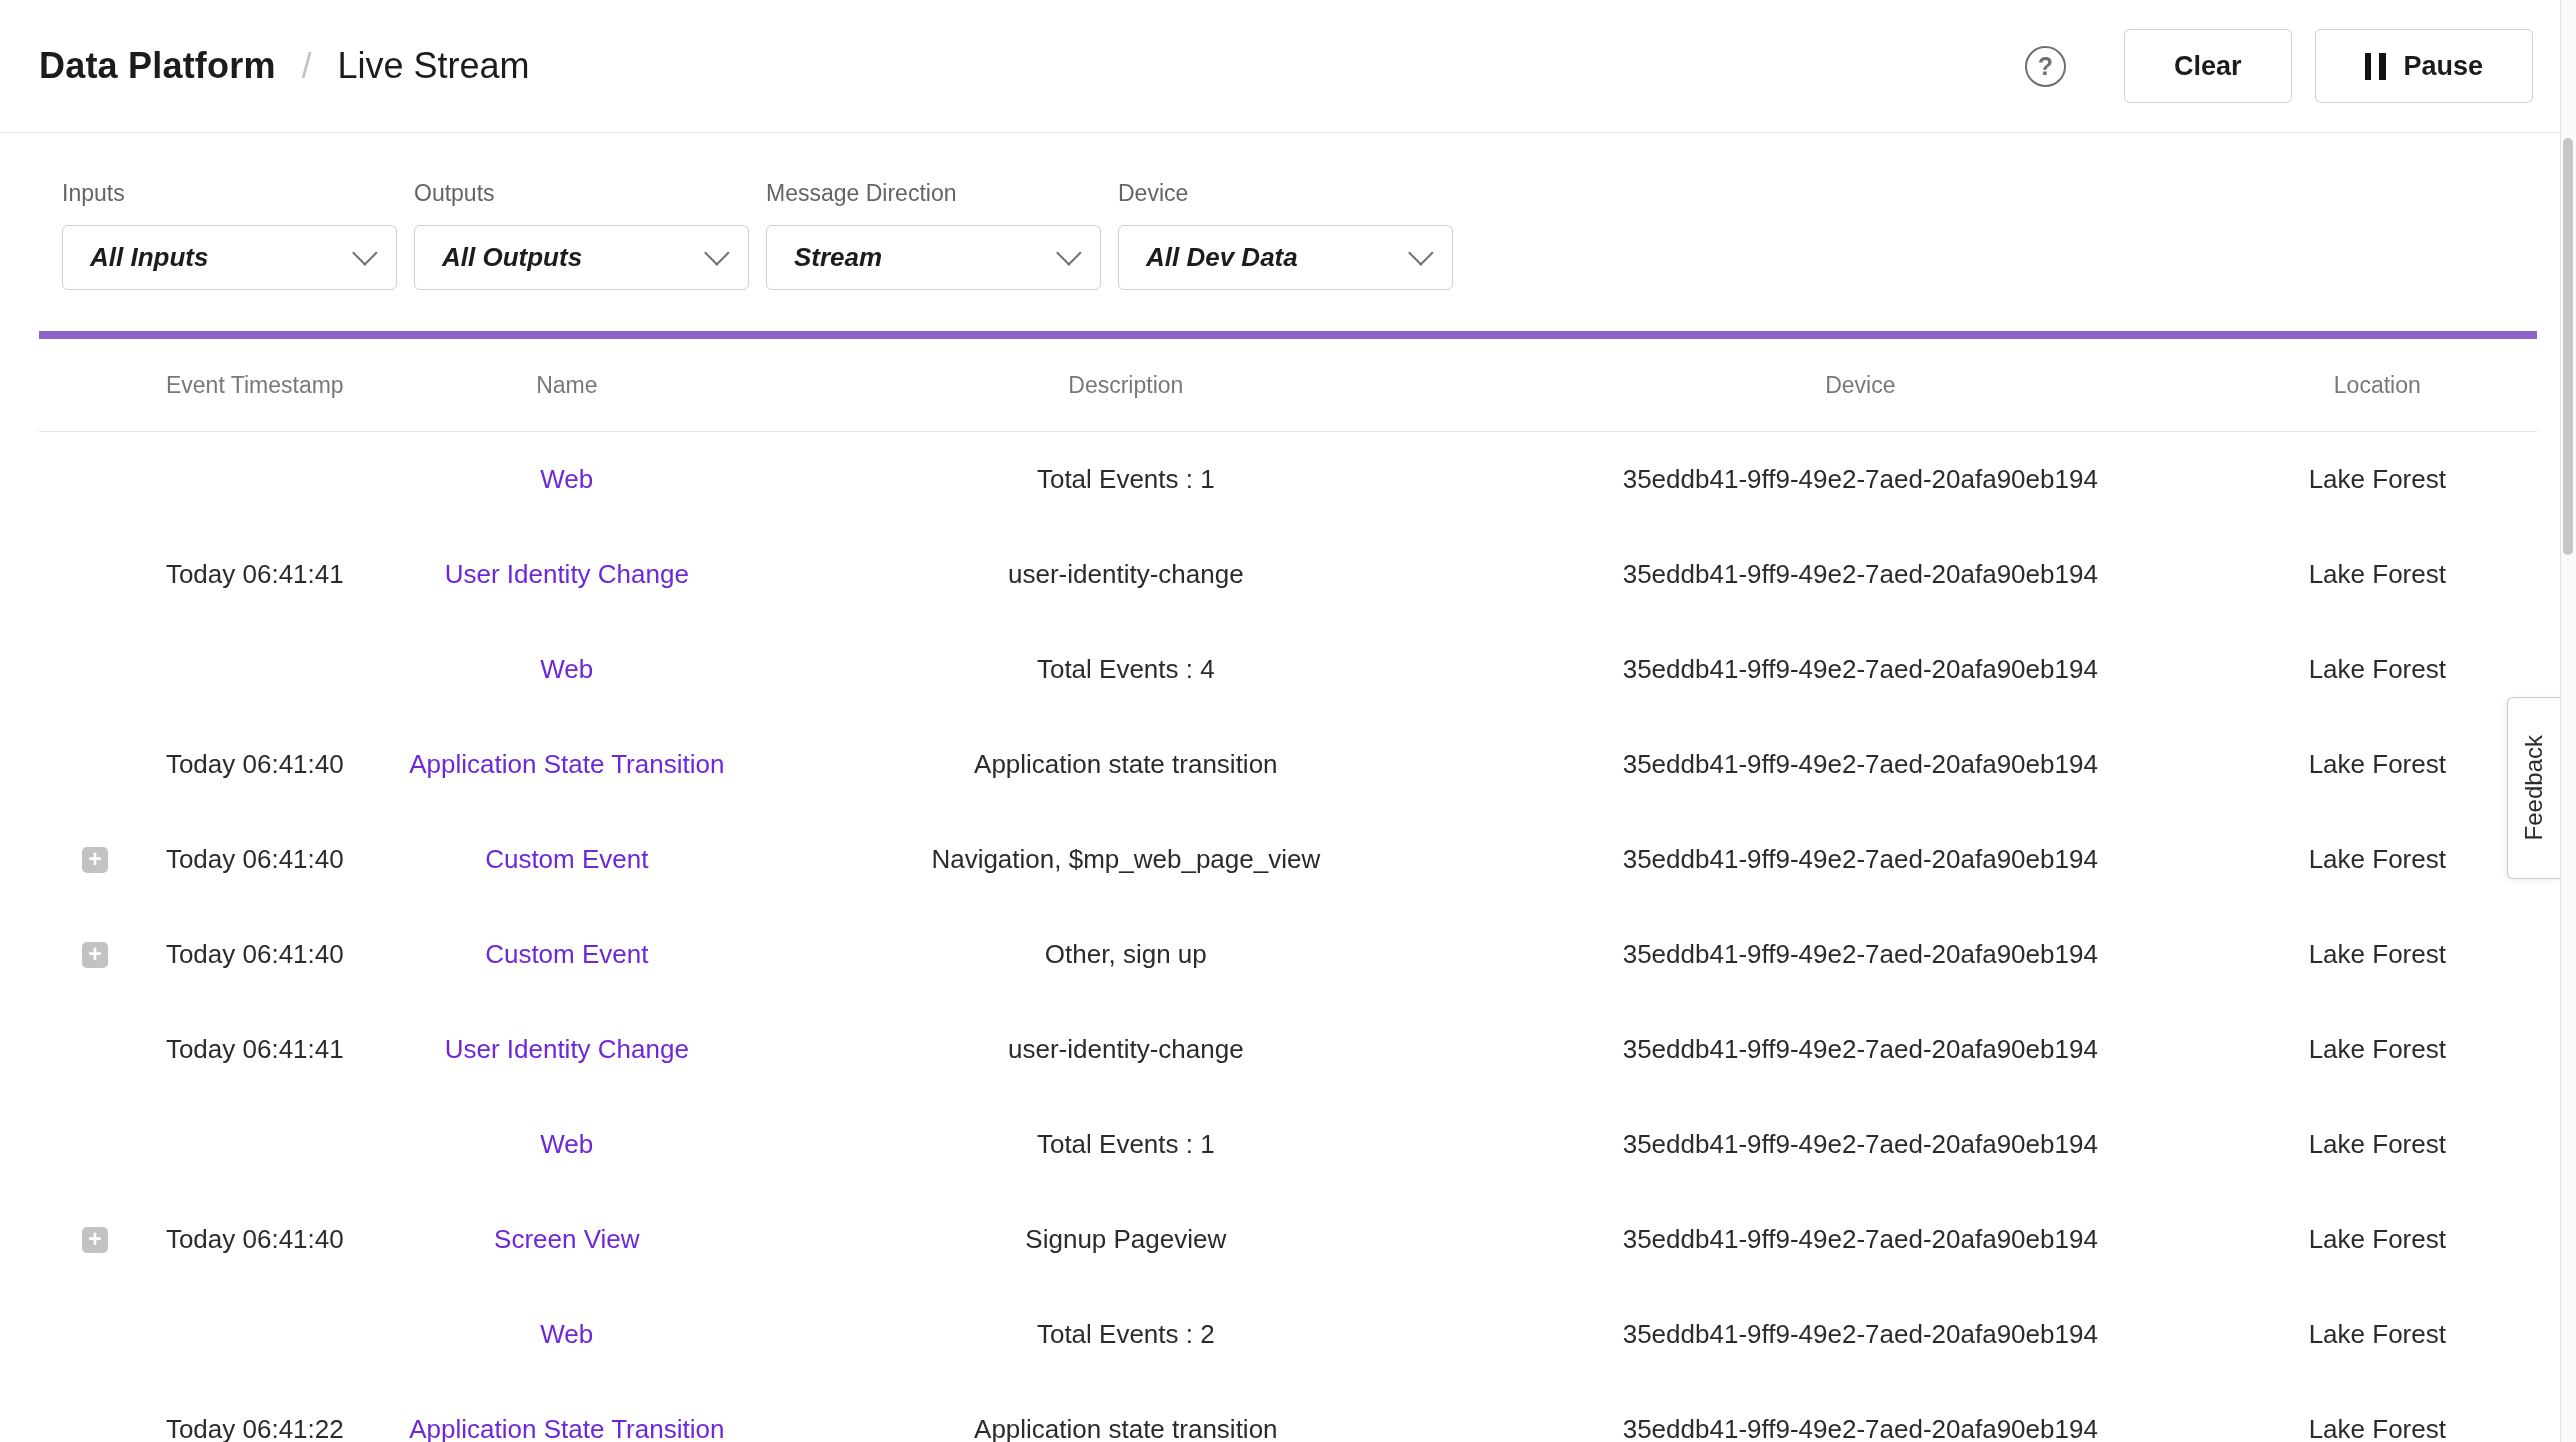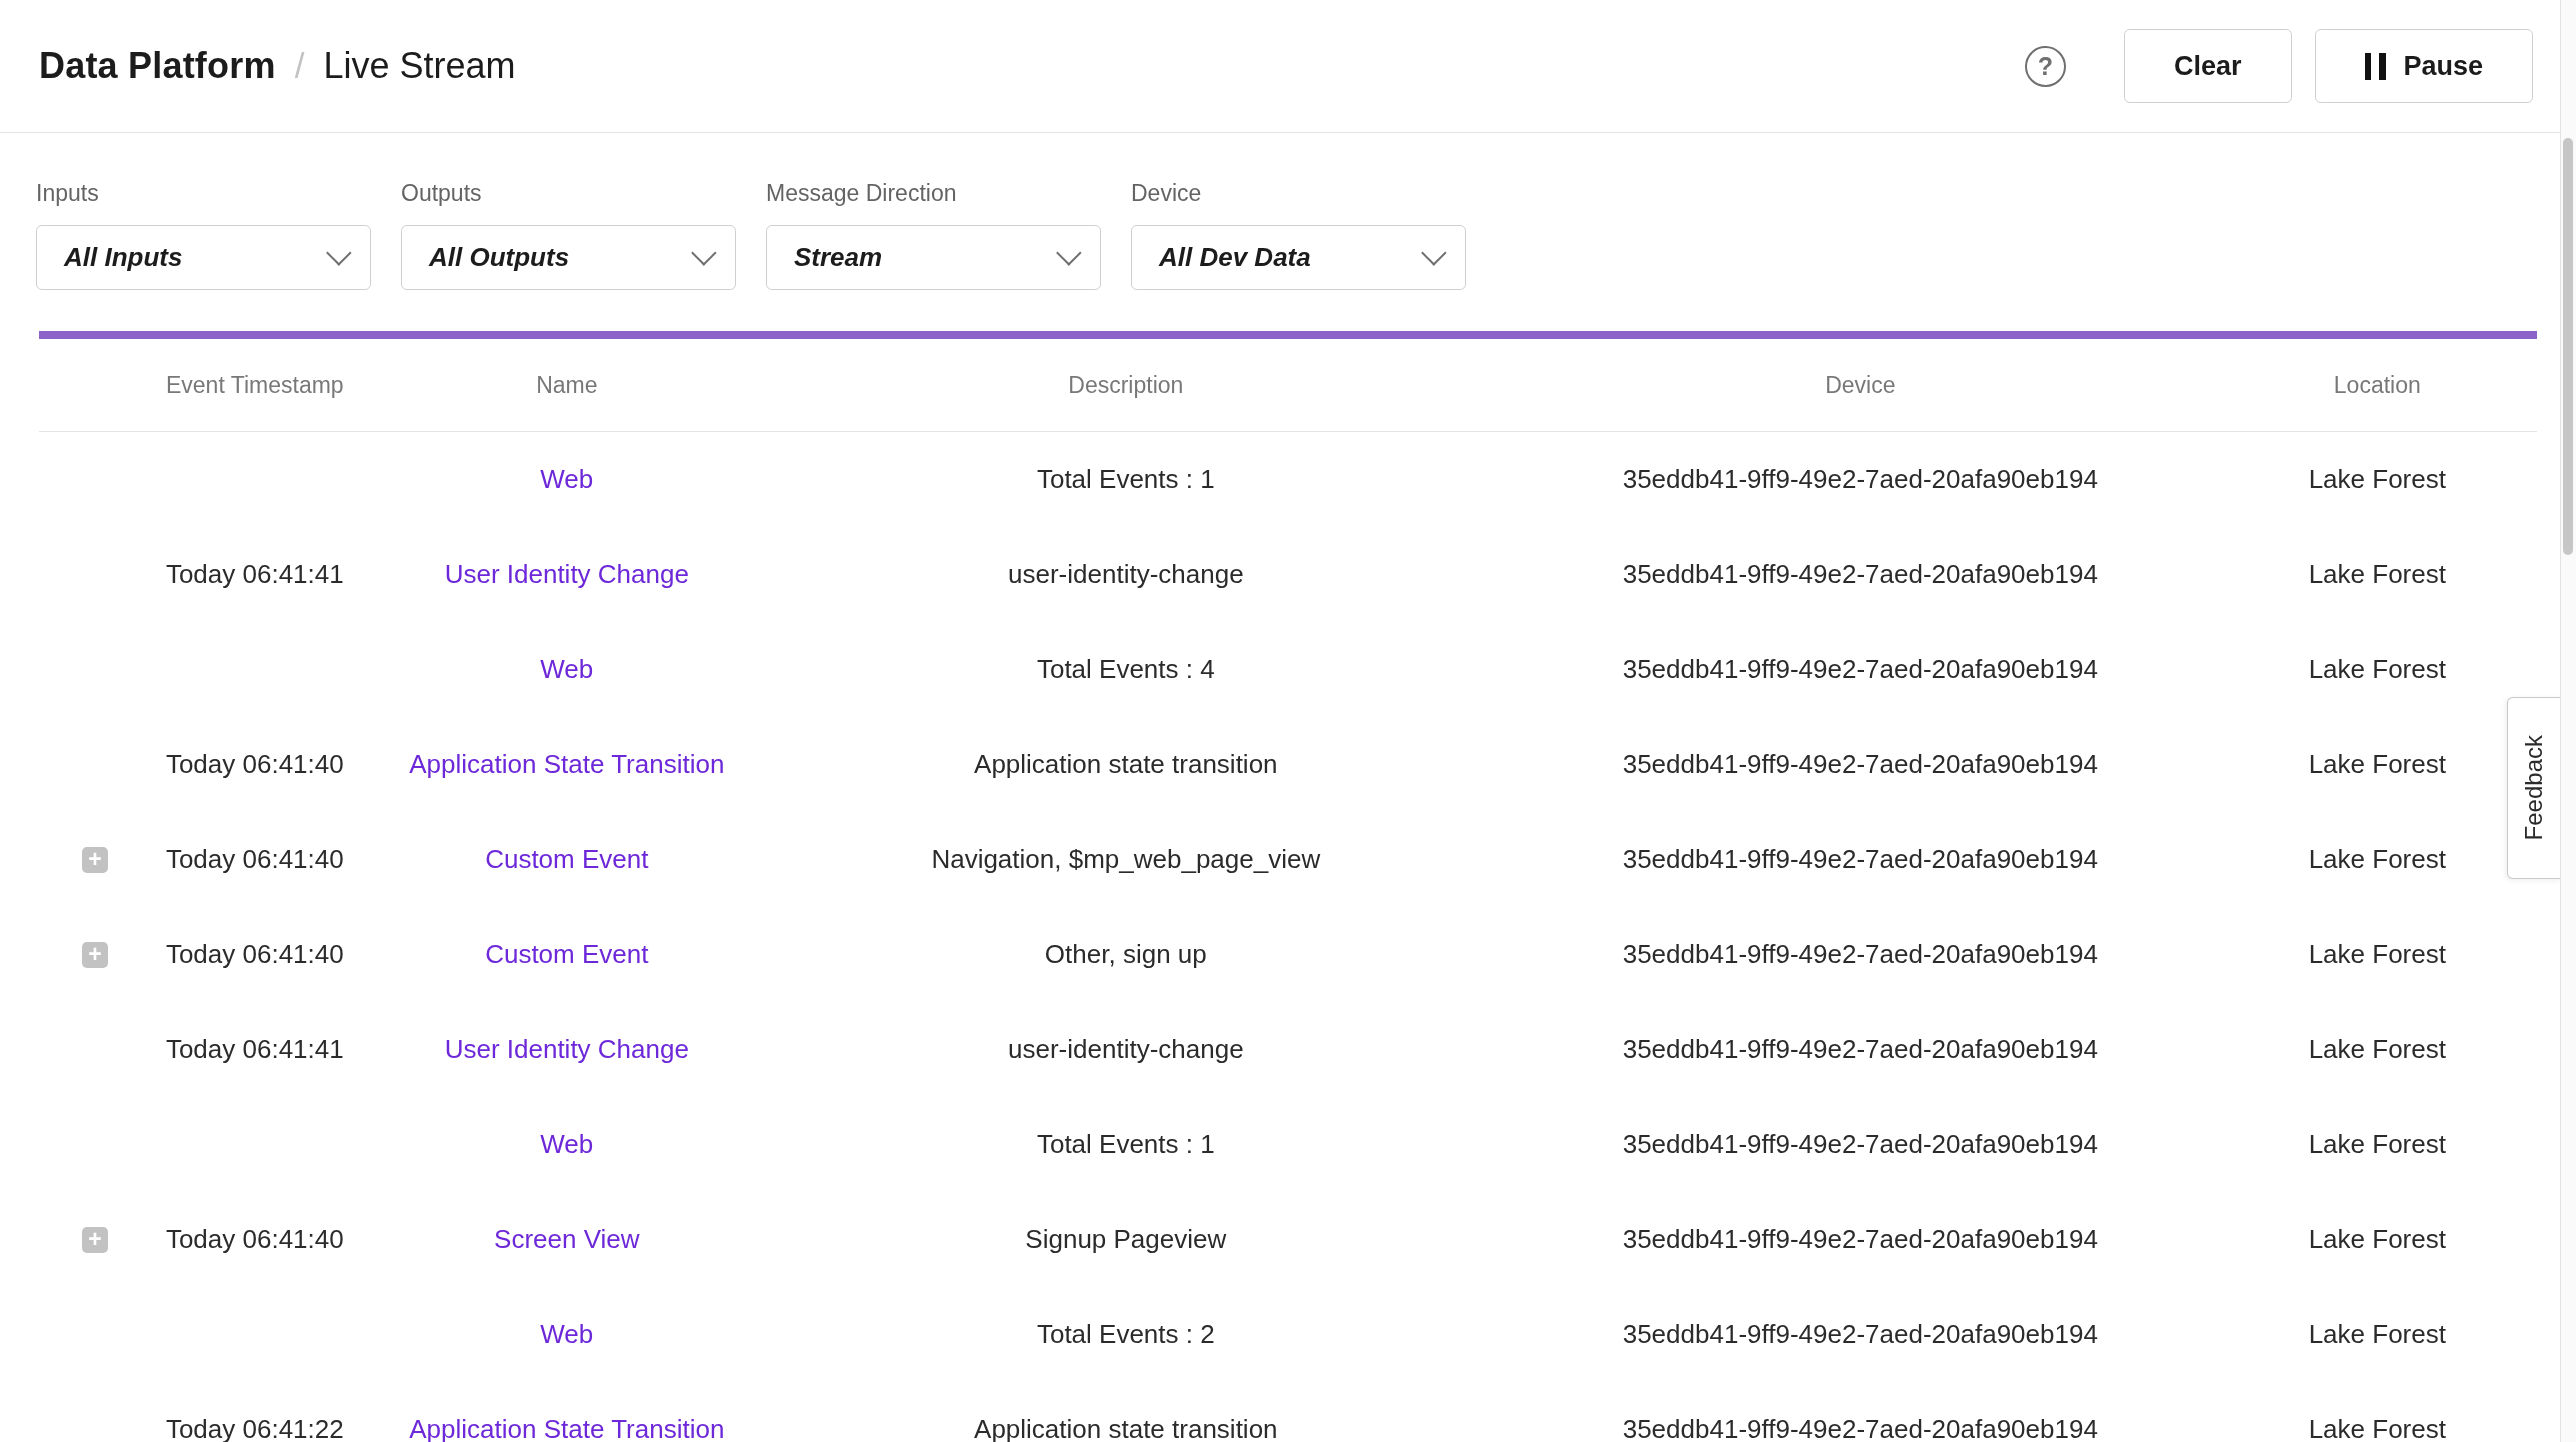--- a/index.html
+++ b/index.html
@@ -13,21 +13,21 @@
   }
 
   
   .header {
     display: flex;
     align-items: center;
     height: 133px;
     padding: 0 43px 0 39px;
     border-bottom: 1px solid #e4e4e4;
   }
-  .breadcrumb { display: flex; align-items: center; gap: 19px; font-size: 36px; color: #1c1c1c; }
+  .breadcrumb { display: flex; align-items: center; gap: 26px; font-size: 36px; color: #1c1c1c; }
   .crumb-primary { font-weight: 700; letter-spacing: 0.2px; }
   .crumb-sep { color: #c3c3c3; font-size: 35px; font-weight: 300; }
   .crumb-secondary { font-weight: 400; }
   .header-right { margin-left: auto; display: flex; align-items: center; gap: 35px; }
   .help-icon {
     width: 41px; height: 41px;
     border: 2.9px solid #6f6f6f; border-radius: 50%;
     color: #6f6f6f; font-size: 25px; font-weight: 700;
     display: flex; align-items: center; justify-content: center;
     margin-right: 23px;
@@ -41,21 +41,21 @@
     font-size: 27px; font-weight: 700; color: #1c1c1c;
     display: flex; align-items: center; gap: 17.5px;
     cursor: pointer;
     font-family: "Liberation Sans", sans-serif;
   }
   .btn + .btn { margin-left: 23px; }
   .pause-glyph { display: flex; gap: 7.8px; }
   .pause-glyph span { display: block; width: 6.8px; height: 27px; background: #111; }
 
   
-  .filters { display: flex; gap: 30px; padding: 47px 39px 0 36px; }
+  .filters { display: flex; gap: 17px; padding: 47px 39px 0 62px; }
   .filter-group {}
   .filter-label { display: block; font-size: 23px; color: #646464; margin-bottom: 17.5px; }
   .select {
     width: 335px; height: 65px;
     border: 1.9px solid #cfcfcf; border-radius: 5.8px;
     background: #fff;
     display: flex; align-items: center; justify-content: space-between;
     padding: 0 27px 0 27px;
     font-size: 26px; font-weight: 700; color: #1c1c1c;
     cursor: pointer;

